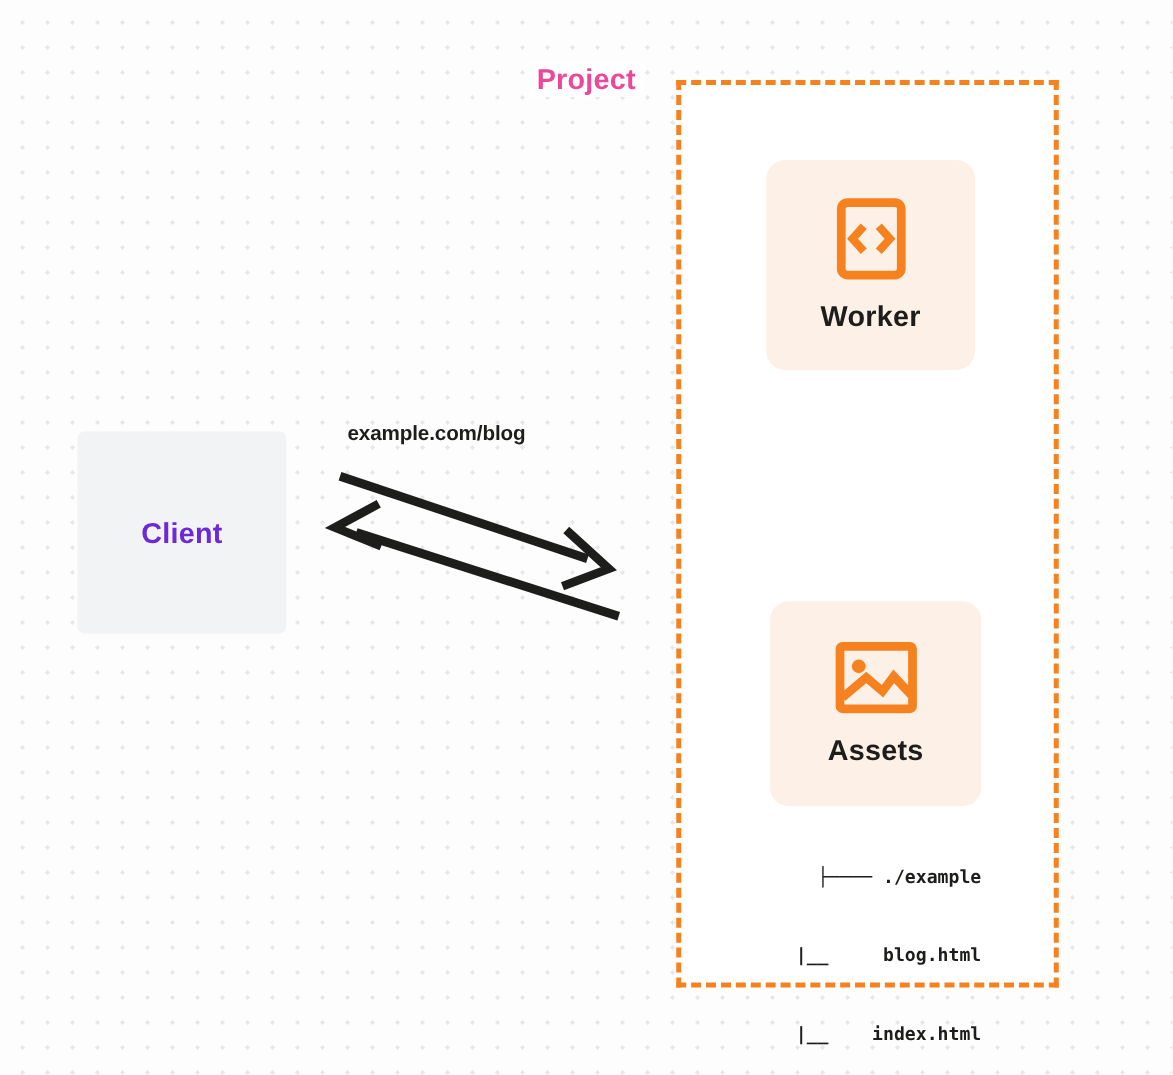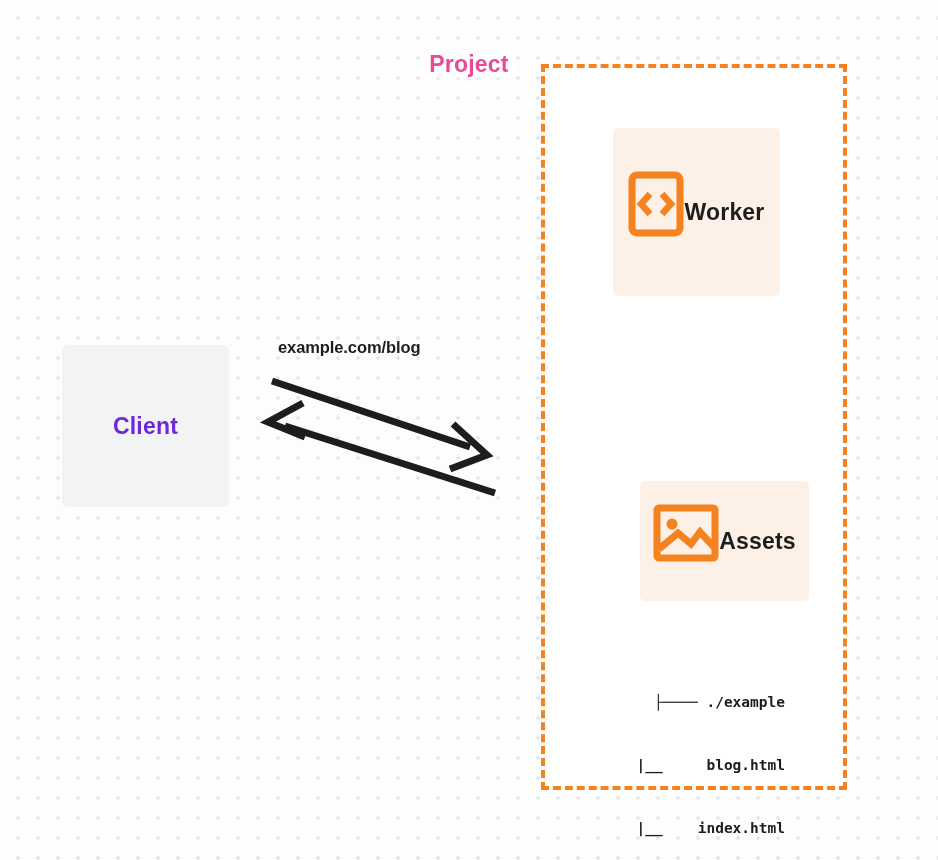--- a/index.html
+++ b/index.html
@@ -89,37 +89,37 @@
     font-weight: bold;
     color: #ec4899;
     letter-spacing: 0.2px;
     white-space: nowrap;
   }
 
   
   .service-card {
     position: absolute;
     background-color: #fdf1e7;
-    border-radius: 5px;
+    border-radius: 15px;
     display: flex;
-    flex-direction: row;
+    flex-direction: column;
     align-items: center;
     justify-content: center;
   }
   #worker-card {
     left: 613px;
     top: 128px;
     width: 167px;
     height: 168px;
   }
   #assets-card {
-    left: 640px;
+    left: 616px;
     top: 481px;
     width: 169px;
-    height: 120px;
+    height: 164px;
   }
   .service-card .card-icon {
     display: block;
     line-height: 0;
     margin-bottom: 16px;
   }
   .service-card .card-label {
     font-size: 23px;
     font-weight: bold;
     color: #1d1d1b;

